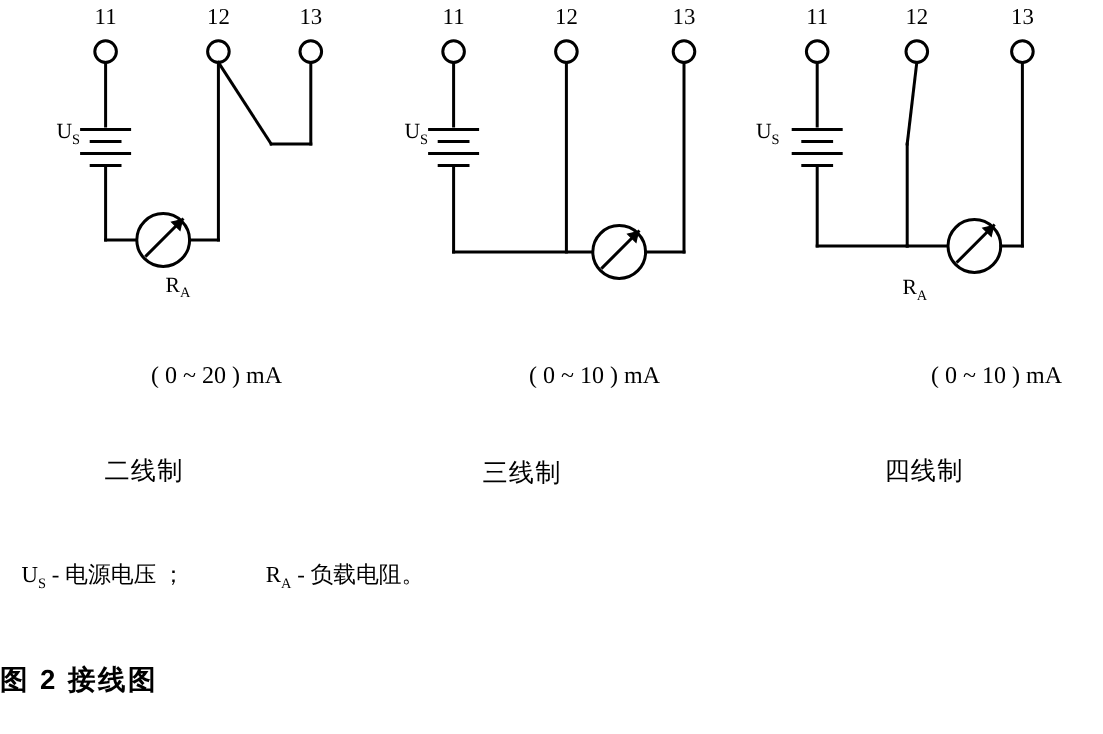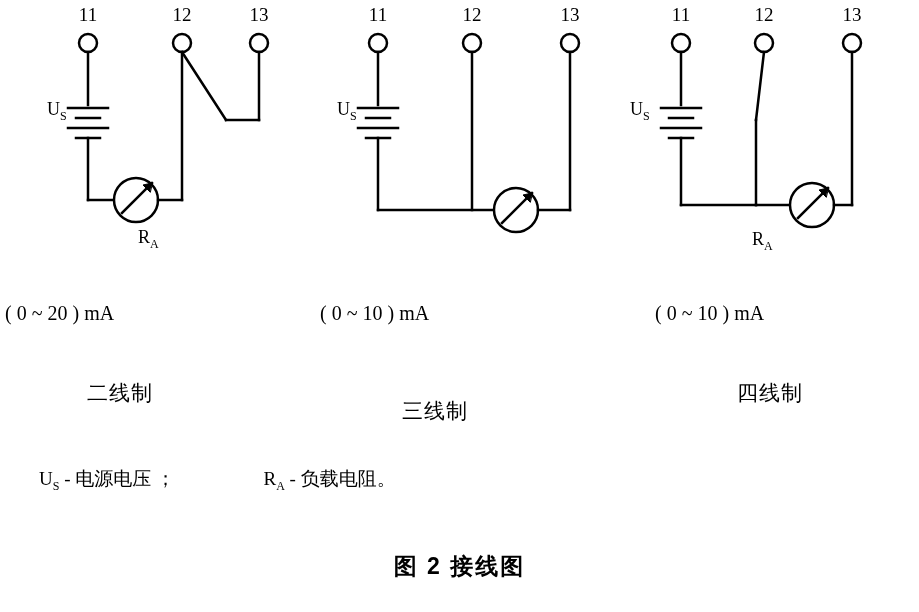--- a/index.html
+++ b/index.html
@@ -50,54 +50,52 @@
     font-size: 18px;
     font-family: "Liberation Serif", serif;
     margin-left: 28px;
   }
   .ra-label sub {
     font-size: 12px;
   }
   .range-label {
     font-size: 20px;
     font-family: "Liberation Serif", serif;
-    text-align: left;
+    text-align: right;
     width: 230px;
   }
   .wire-label {
     font-size: 21px;
     font-family: "Liberation Sans", sans-serif;
     text-align: center;
     width: 230px;
     letter-spacing: 1px;
   }
   .legend {
     position: absolute;
     left: 18px;
     top: 466px;
     font-size: 19px;
     font-family: "Liberation Serif", serif;
   }
   .legend .seg {
     display: inline-block;
-    margin-left: 21px;
   }
   .legend sub {
     font-size: 12px;
   }
   .legend .gap {
     display: inline-block;
     width: 58px;
   }
   .caption {
     position: absolute;
     left: 0;
     top: 551px;
     width: 919px;
-    text-align: center;
     font-size: 23px;
     font-weight: bold;
     font-family: "Liberation Sans", sans-serif;
     letter-spacing: 2px;
   }
 </style>
 </head>
 <body>
 
 <div class="canvas">
@@ -190,21 +188,21 @@
   <div class="lbl range-label" style="left:5px; top:303px;">( 0 ~ 20 ) mA</div>
   <div class="lbl wire-label" style="left:5px; top:382px;">二线制</div>
 
   <div class="lbl terminal-num" style="left:358px; top:5px;">11</div>
   <div class="lbl terminal-num" style="left:452px; top:5px;">12</div>
   <div class="lbl terminal-num" style="left:550px; top:5px;">13</div>
 
   <div class="lbl us-label" style="left:337px; top:100px;"><span>U</span><sub>S</sub></div>
 
   <div class="lbl range-label" style="left:320px; top:303px;">( 0 ~ 10 ) mA</div>
-  <div class="lbl wire-label" style="left:320px; top:400px;">三线制</div>
+  <div class="lbl wire-label" style="left:320px; top:384px;">三线制</div>
 
   <div class="lbl terminal-num" style="left:661px; top:5px;">11</div>
   <div class="lbl terminal-num" style="left:744px; top:5px;">12</div>
   <div class="lbl terminal-num" style="left:832px; top:5px;">13</div>
 
   <div class="lbl us-label" style="left:630px; top:100px;"><span>U</span><sub>S</sub></div>
 
   <div class="lbl ra-label" style="left:724px; top:230px;"><span>R</span><sub>A</sub></div>
 
   <div class="lbl range-label" style="left:655px; top:303px;">( 0 ~ 10 ) mA</div>

